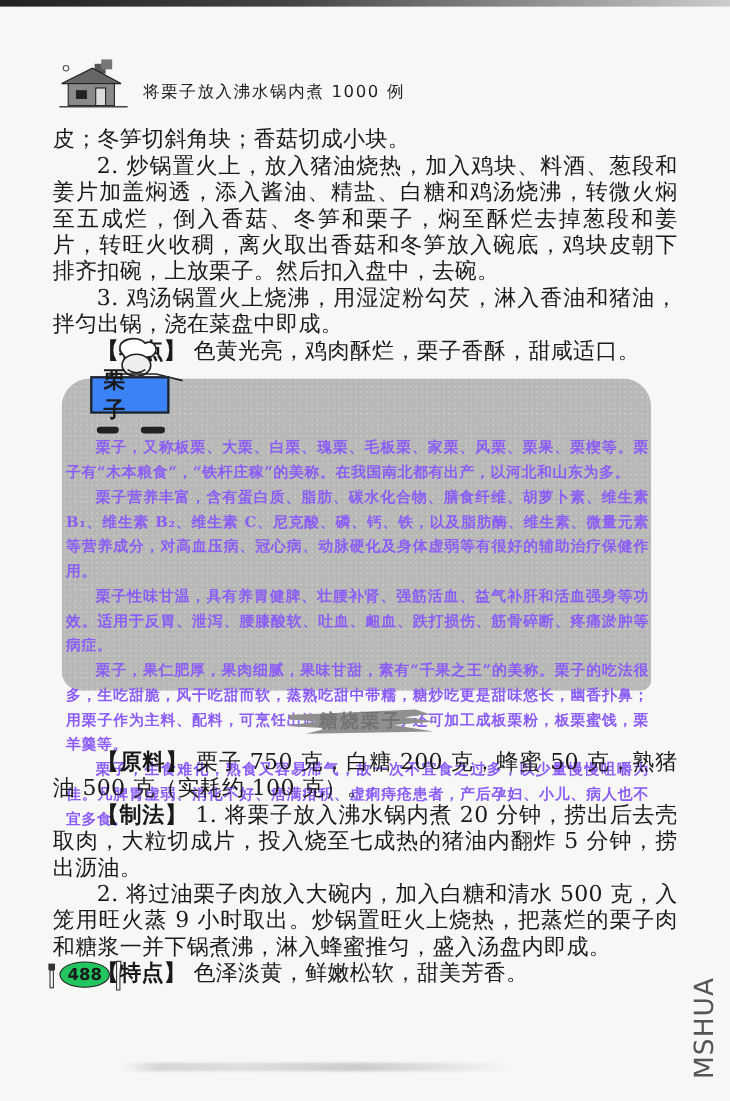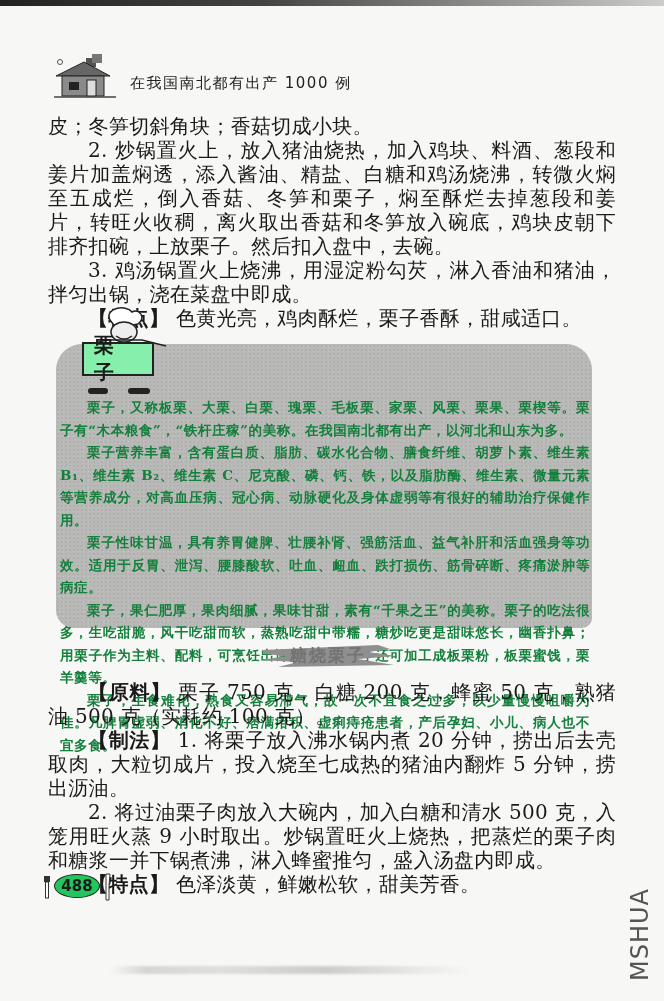--- a/index.html
+++ b/index.html
@@ -31,36 +31,36 @@
     }
     .text-block p { margin: 0; }
     .indent { text-indent: 2em; }
     .label { font-weight: bold; }
 
     .chef {
       position: absolute; left: 66px; top: 306px; width: 104px; height: 90px; z-index: 2;
     }
     .chef-sign {
       position: absolute; left: 82px; top: 342px; width: 72px; height: 34px;
-      background: #86efac; border: 2px solid #222; z-index: 3;
+      background: #3b82f6; border: 2px solid #222; z-index: 3;
       font-family: "DejaVu Sans", "Liberation Sans", sans-serif;
       font-weight: bold; font-size: 20px; letter-spacing: 14px;
       display: flex; align-items: center; justify-content: center; padding-left: 10px; box-sizing: border-box;
     }
     .info-box {
       position: absolute; left: 56px; top: 344px; width: 536px; height: 284px;
       background: #b9b9b7;
       background-image: radial-gradient(#a6a6a4 0.6px, transparent 0.8px), radial-gradient(#c8c8c6 0.6px, transparent 0.8px);
       background-size: 4px 4px, 5px 5px;
       border-radius: 26px 26px 10px 18px;
     }
     .info-text {
       position: absolute; left: 60px; top: 396px; width: 530px;
       font-size: 13.5px; line-height: 22.5px; font-weight: bold; text-align: justify;
-      color: #15803d; letter-spacing: 0.6px;
+      color: #8b5cf6; letter-spacing: 0.6px;
     }
     .info-text p { margin: 0; }
     .info-text .indent { text-indent: 2em; }
 
     .recipe-title-wrap {
       position: absolute; left: 258px; top: 640px; width: 140px; height: 32px;
     }
     .recipe-title-bg {
       position: absolute; left: 0; top: 4px; width: 140px; height: 24px;
     }
@@ -101,21 +101,21 @@
   <svg class="house" viewBox="0 0 66 48">
     <circle cx="8" cy="10" r="2.5" fill="none" stroke="#555" stroke-width="1"></circle>
     <rect x="34" y="6" width="10" height="9" fill="#555"></rect>
     <rect x="40" y="2" width="10" height="9" fill="#777"></rect>
     <polygon points="4,24 32,10 58,24" fill="#666" stroke="#222" stroke-width="1"></polygon>
     <rect x="10" y="24" width="42" height="20" fill="#8a8a8a" stroke="#222" stroke-width="1"></rect>
     <rect x="17" y="30" width="10" height="8" fill="#222"></rect>
     <rect x="35" y="28" width="9" height="16" fill="#ddd" stroke="#222" stroke-width="1"></rect>
     <line x1="2" y1="45" x2="64" y2="45" stroke="#444" stroke-width="1.5"></line>
   </svg>
-  <span class="running-title">在我国南北都有出产 1000 例</span>
+  <span class="running-title">将栗子放入沸水锅内煮 1000 例</span>
 </div>
 
 <div class="text-block" style="top:114px;">
   <p>皮；冬笋切斜角块；香菇切成小块。</p>
   <p class="indent">2. 炒锅置火上，放入猪油烧热，加入鸡块、料酒、葱段和姜片加盖焖透，添入酱油、精盐、白糖和鸡汤烧沸，转微火焖至五成烂，倒入香菇、冬笋和栗子，焖至酥烂去掉葱段和姜片，转旺火收稠，离火取出香菇和冬笋放入碗底，鸡块皮朝下排齐扣碗，上放栗子。然后扣入盘中，去碗。</p>
   <p class="indent">3. 鸡汤锅置火上烧沸，用湿淀粉勾芡，淋入香油和猪油，拌匀出锅，浇在菜盘中即成。</p>
   <p class="indent">
     <span class="label">【特点】</span>&nbsp;<span>色黄光亮，鸡肉酥烂，栗子香酥，甜咸适口。</span>
   </p>
 </div>

